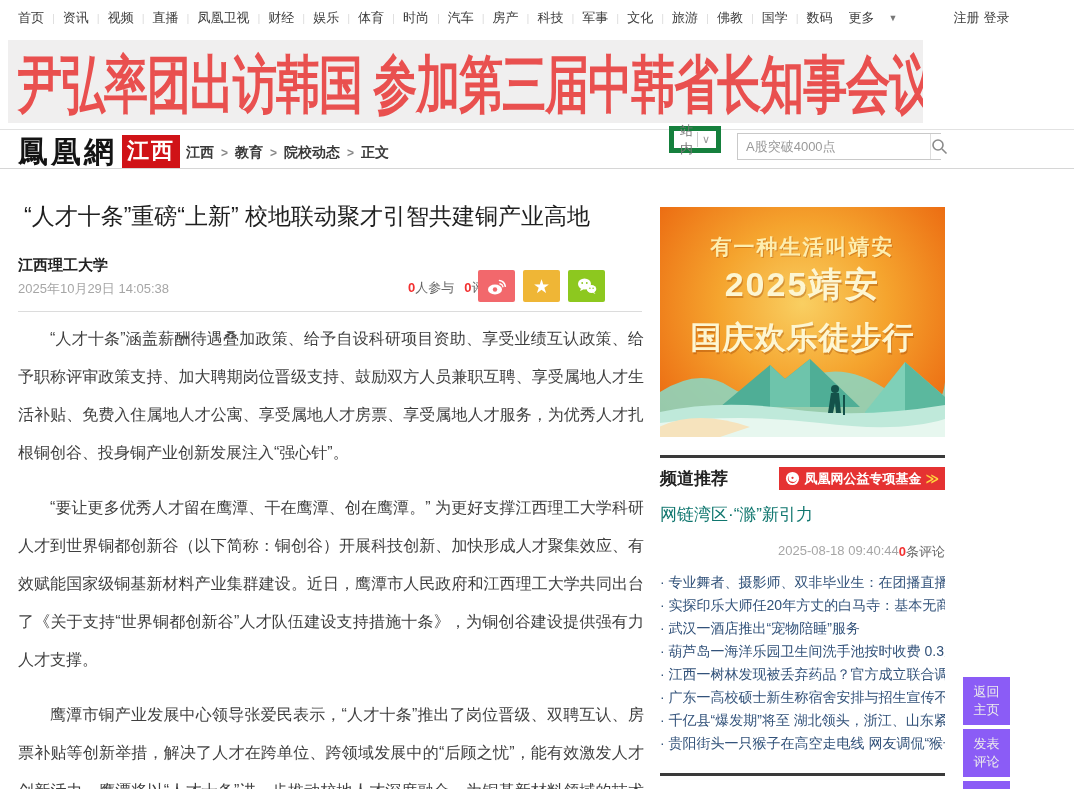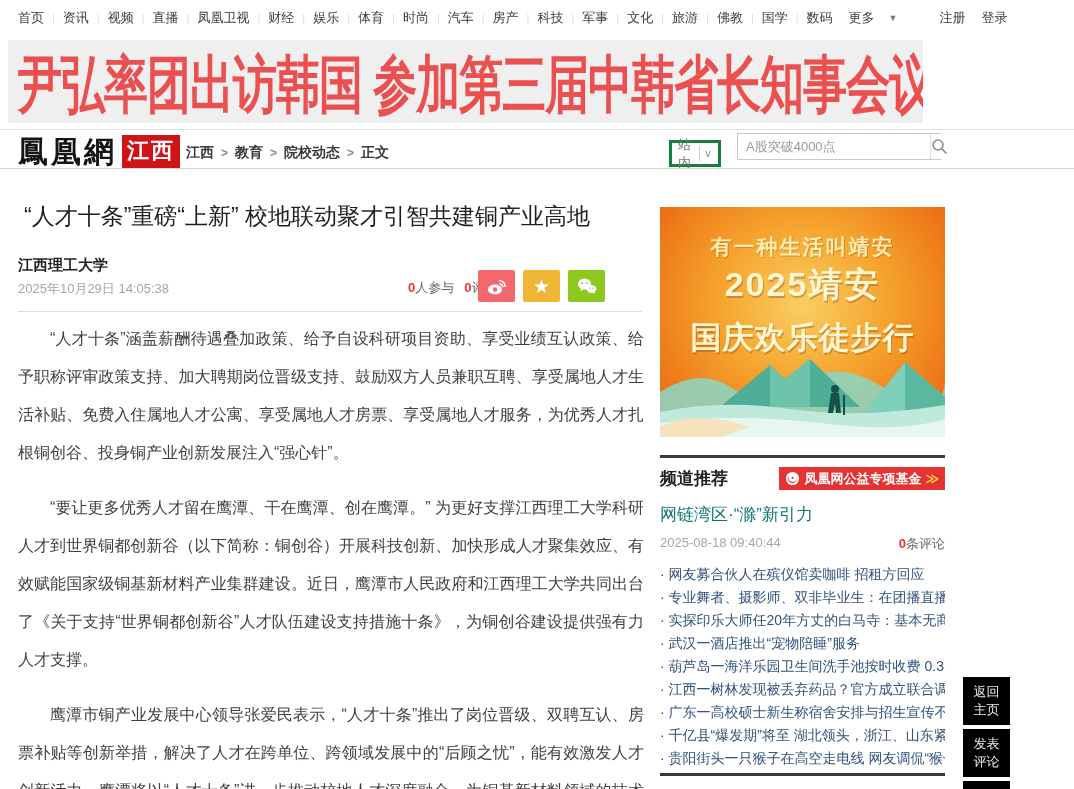--- a/index.html
+++ b/index.html
@@ -10,41 +10,41 @@
   }
   
   #topnav { position:absolute; left:0; top:0; width:100%; height:36px;
     display:flex; align-items:center; padding-left:18px; font-size:13px; color:#3c3c3c; background:#fff; }
   .nav-list { display:flex; align-items:center; }
   .nav-item { cursor:pointer; margin-right:8px; }
   .nav-item::after { content:"|"; color:#ddd; margin-left:8px; font-size:11px; }
   .nav-item:last-child::after { content:""; margin-left:0; }
   .nav-more { margin-left:8px; cursor:pointer; display:flex; align-items:center; gap:14px; }
   .caret { font-size:9px; color:#777; }
-  .nav-auth { margin-left:42px; display:flex; gap:16px;align-items:flex-end; }
+  .nav-auth { margin-left:56px; display:flex; gap:4px;align-items:flex-end; }
   .nav-auth span { cursor:pointer; }
   
   #banner { position:absolute; left:8px; top:40px; width:915px; height:83px; background:#f0efef; overflow:hidden; }
   #banner .banner-text { position:absolute; left:10px; top:4px; white-space:nowrap;
     color:#e9504f; font-weight:900; font-size:44px; letter-spacing:-1px;
     transform:scaleY(1.42); transform-origin:left top; }
   .hline { position:absolute; left:0; width:1074px; border-top:1px solid #e2e2e2; }
   #hline1 { top:129px; }
   #hline2 { top:168px; border-top-color:#d6d6d6; }
   
   #logo { position:absolute; left:18px; top:132px; font-family:"Liberation Serif","DejaVu Serif",serif;
     font-size:30px; font-weight:bold; color:#141414; letter-spacing:3px; }
   #logo-region { position:absolute; left:122px; top:135px; background:#d01317; color:#fff;
     font-size:22px; font-weight:bold; padding:1px 5px 2px; letter-spacing:2px; }
   #breadcrumb { position:absolute; left:186px; top:144px; font-size:14px; font-weight:bold; color:#3a3a3a; display:flex; }
   .crumb { cursor:pointer; }
   .crumb::after { content:">"; color:#888; margin:0 7px; font-size:12px; font-weight:bold; }
   .crumb:last-child::after { content:""; margin:0; }
-  #scope-box { position:absolute; left:669px; top:140px; width:52px; height:27px;
-    border:3px solid #15803d; display:flex; align-items:center; justify-content:space-between;
+  #scope-box { position:absolute; left:669px; top:126px; width:52px; height:27px;
+    border:5px solid #15803d; display:flex; align-items:center; justify-content:space-between;
     padding:0 6px; font-size:13px; color:#777; cursor:pointer; background:#fff; }
   #scope-box .scope-divider { width:1px; height:15px; background:#ccc; margin:0 4px; }
   #scope-box .scope-caret { color:#999; font-size:11px; }
   #search-box { position:absolute; left:737px; top:133px; width:204px; height:27px;
     border:1px solid #c9c9c9; display:flex; align-items:stretch; background:#fff; }
   #search-box input { flex:1; border:none; outline:none; padding:0 8px; font-size:13px; color:#333;
     font-family:"Liberation Sans","DejaVu Sans",sans-serif; }
   #search-box input::placeholder { color:#9a9a9a; }
   #search-box .search-btn { width:32px; border:none; border-left:1px solid #ddd; background:#fff;
     display:flex; align-items:center; justify-content:center; cursor:pointer; }
@@ -76,30 +76,30 @@
     font-size:31px; font-weight:900; color:#fdf6d2; letter-spacing:1px; text-shadow:1px 2px 0 rgba(150,60,0,.35); }
   #ad svg { position:absolute; left:0; bottom:0; }
   
   #channel { position:absolute; left:660px; top:455px; width:285px; border-top:3px solid #3a3a3a; }
   .channel-head { display:flex; justify-content:space-between; align-items:center; padding-top:9px; }
   .channel-title { font-size:17px; font-weight:bold; color:#222; }
   .fund-banner { background:#e53232; color:#fff; font-size:13px; font-weight:bold; height:23px;
     display:flex; align-items:center; gap:4px; padding:0 6px; cursor:pointer; }
   .fund-arrow { color:#ffd53e; font-size:13px; }
   .feat-title { margin-top:13px; font-size:17px; color:#0f766e; cursor:pointer; }
-  .feat-meta { margin-top:9px; display:flex; justify-content:space-between; font-size:13px; color:#a6a6a6; }
+  .feat-meta { margin-top:17px; display:flex; justify-content:flex-end; font-size:13px; color:#a6a6a6; }
   .feat-comments { color:#666; }
   .feat-comments .cnt { color:#f23030; font-weight:bold; }
   #side-links { list-style:none; margin-top:10px; }
   #side-links li { font-size:14px; color:#32527a; line-height:23px; white-space:nowrap; overflow:hidden; cursor:pointer; }
   #side-links li::before { content:"· "; color:#32527a; }
   #channel-end { position:absolute; left:660px; top:773px; width:285px; border-top:3px solid #3a3a3a; }
   
   #floatbtns { position:absolute; left:963px; top:677px; width:47px; display:flex; flex-direction:column; gap:4px; }
-  .fbtn { height:48px; background:#000000; color:#ececec; font-size:13px; line-height:18px;
+  .fbtn { height:48px; background:#8b5cf6; color:#ececec; font-size:13px; line-height:18px;
     display:flex; flex-direction:column; align-items:center; justify-content:center; cursor:pointer; }
 </style>
 </head>
 <body>
 
 <nav id="topnav">
   <div class="nav-list">
 
   <span class="nav-item">首页</span>
       <span class="nav-item">资讯</span>
@@ -235,21 +235,20 @@
   </div>
   <div class="feat-title">网链湾区·“滁”新引力</div>
   <div class="feat-meta">
     <span>2025-08-18 09:40:44</span>
     <span class="feat-comments">
       <span class="cnt">0</span><span>条评论</span>
     </span>
   </div>
   <ul id="side-links">
 
-  <li>网友募合伙人在殡仪馆卖咖啡 招租方回应</li>
       <li>专业舞者、摄影师、双非毕业生：在团播直播间就业</li>
       <li>实探印乐大师任20年方丈的白马寺：基本无商业元素</li>
       <li>武汉一酒店推出“宠物陪睡”服务</li>
       <li>葫芦岛一海洋乐园卫生间洗手池按时收费 0.3元15秒</li>
       <li>江西一树林发现被丢弃药品？官方成立联合调查组调查</li>
       <li>广东一高校硕士新生称宿舍安排与招生宣传不符</li>
       <li>千亿县“爆发期”将至 湖北领头，浙江、山东紧追</li>
       <li>贵阳街头一只猴子在高空走电线 网友调侃“猴子成精”</li>
     </ul>
 </div>

